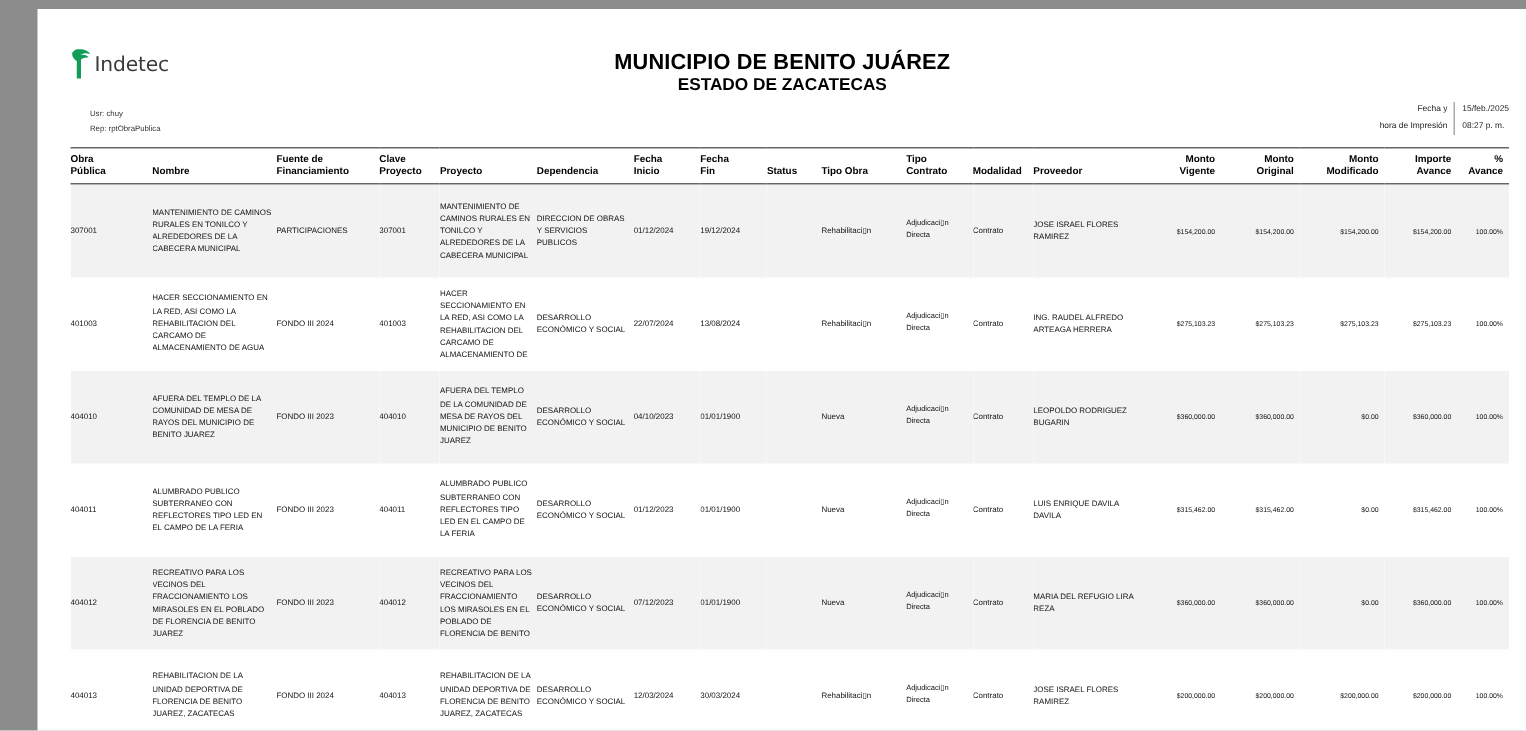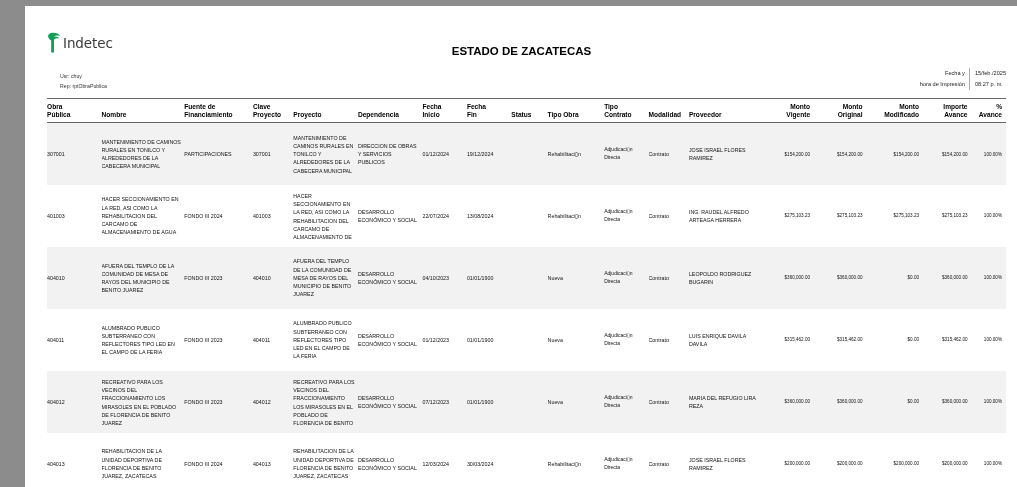--- a/index.html
+++ b/index.html
@@ -31,21 +31,21 @@
   .meta-left {
     position:absolute; left:35px; top:66px;
     font-size:5.2px; color:#333; line-height:1.85;
     white-space:nowrap;
   }
   .title-block {
     position:absolute; left:0; right:0; top:28px;
     text-align:center;
   }
   .title-1 { font-size:14.5px; font-weight:bold; color:#000; letter-spacing:0.1px; }
-  .title-2 { font-size:11.5px; font-weight:bold; color:#000; margin-top:11px; }
+  .title-2 { font-size:11.5px; font-weight:bold; color:#000; margin-top:1px; }
   .title-3 { font-size:9.5px; font-weight:bold; color:#000; margin-top:2px; }
   .print-box {
     position:absolute; right:12px; top:62px;
     display:flex; align-items:stretch;
     font-size:5.6px; color:#222;
   }
   .print-lbl {
     text-align:right; padding-right:4px; line-height:1.95;
     border-right:1px solid #aaa;
   }
@@ -90,20 +90,21 @@
       </svg>
       <span class="logo-text">Indetec</span>
     </div>
 
     <div class="meta-left">
       <div>Usr: chuy</div>
       <div>Rep: rptObraPublica</div>
     </div>
 
     <div class="title-block">
+      <div class="title-1">MUNICIPIO DE BENITO JUÁREZ</div>
       <div class="title-2">ESTADO DE ZACATECAS</div>
     </div>
 
     <div class="print-box">
       <div class="print-lbl">
         <div>Fecha y</div>
         <div>hora de Impresión</div>
       </div>
       <div class="print-val">
         <div>15/feb./2025</div>

